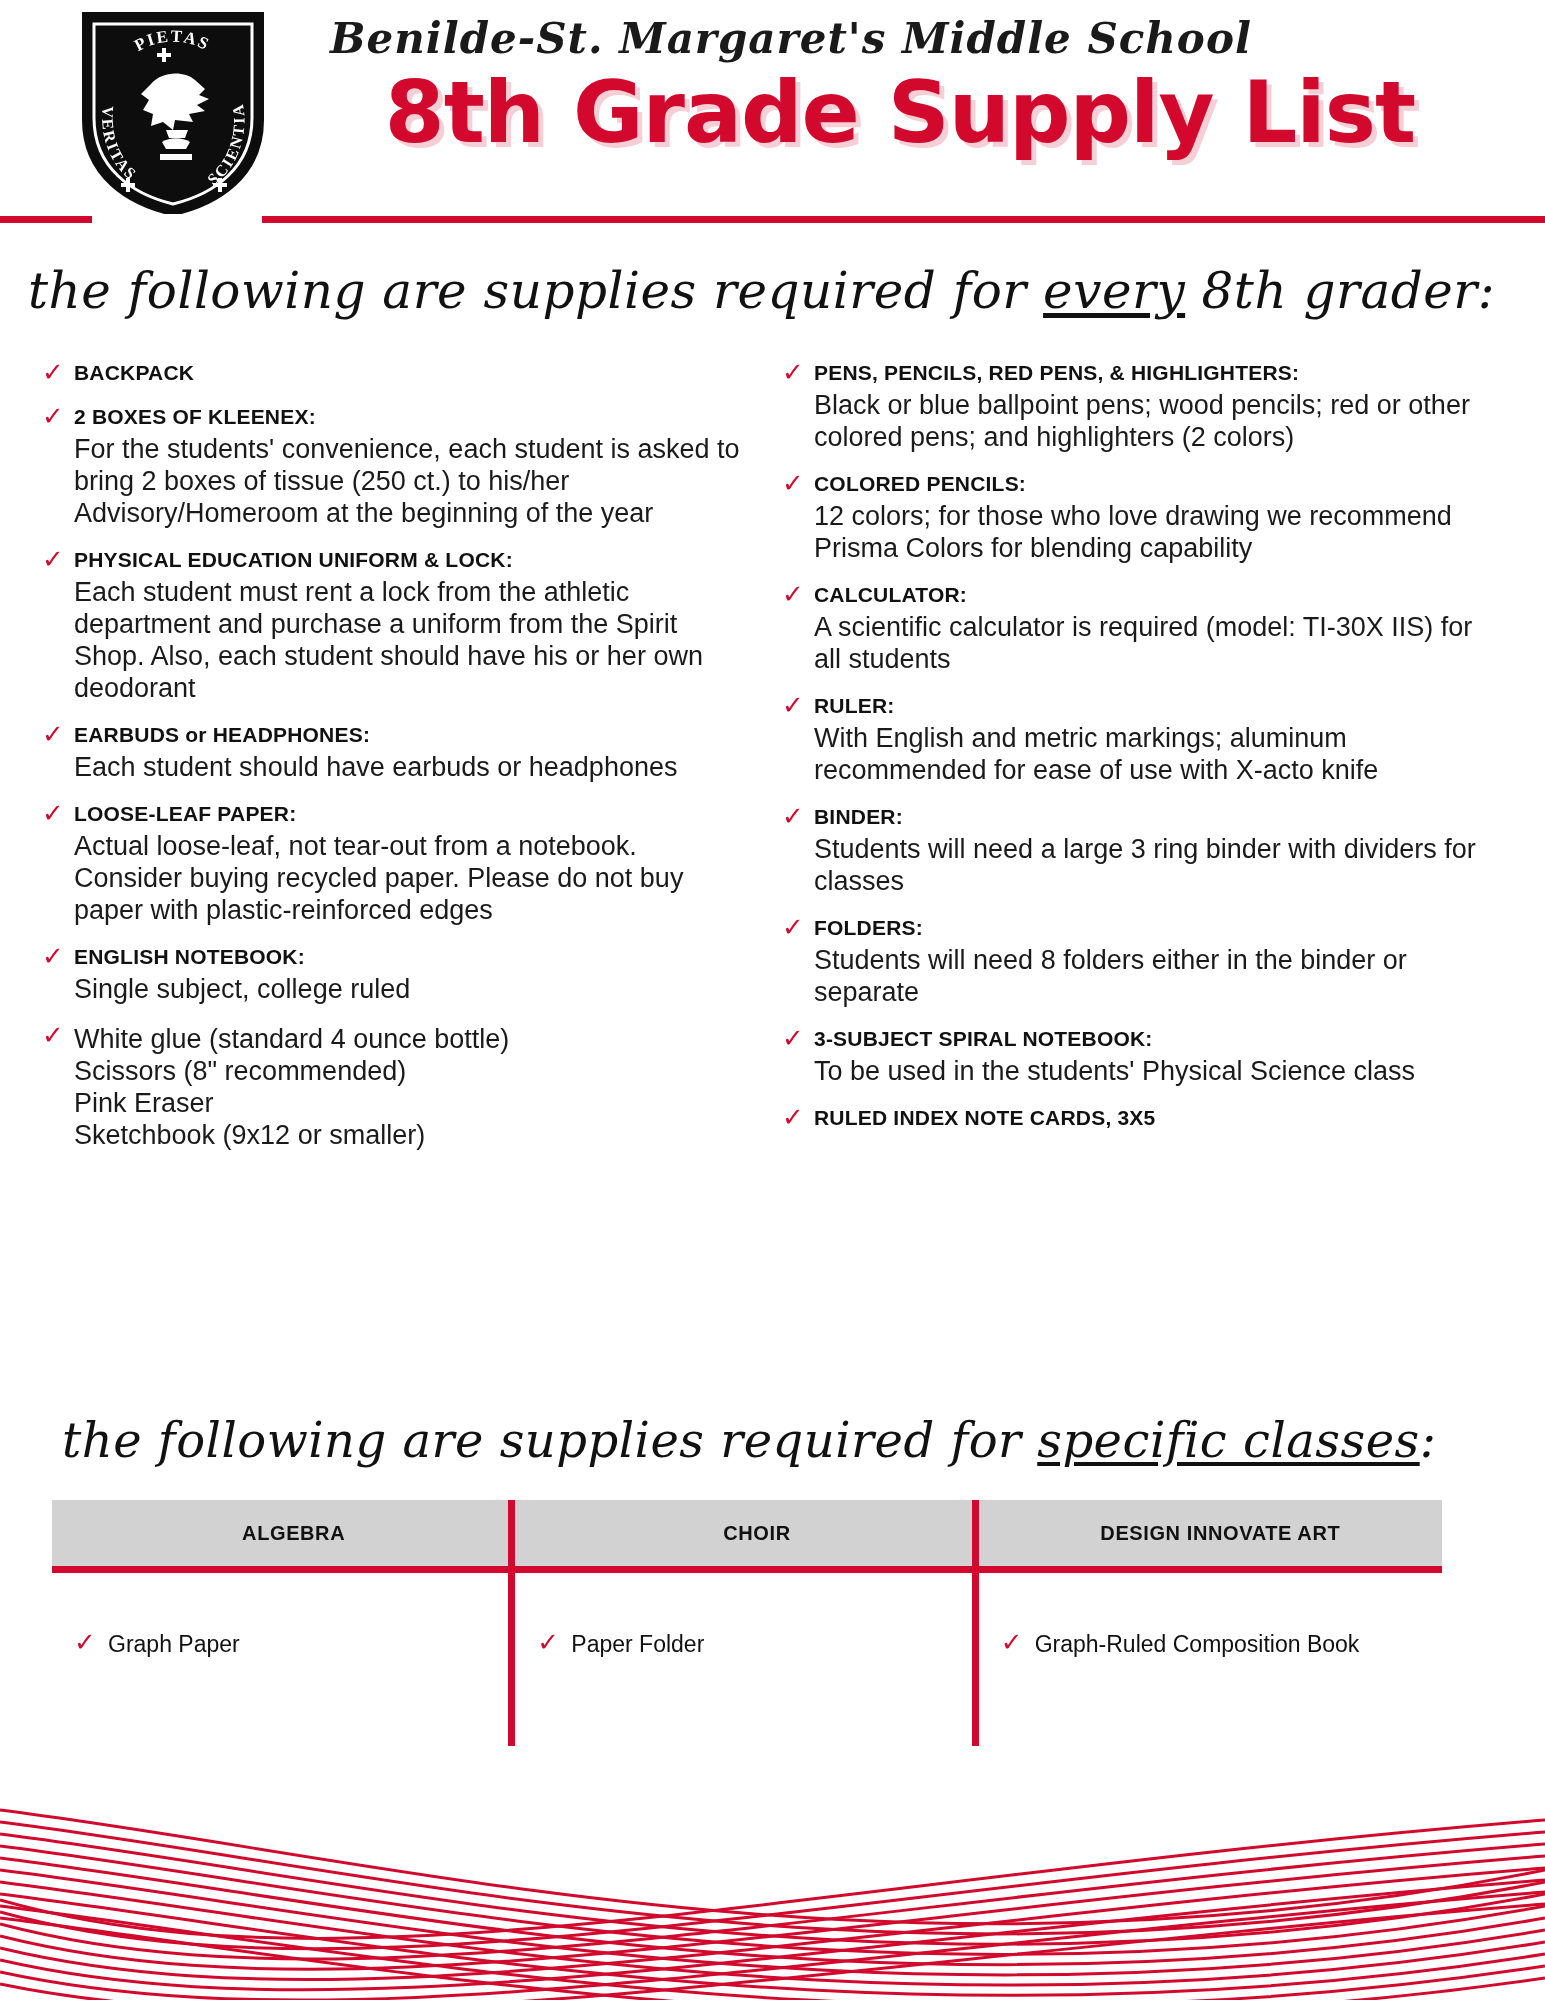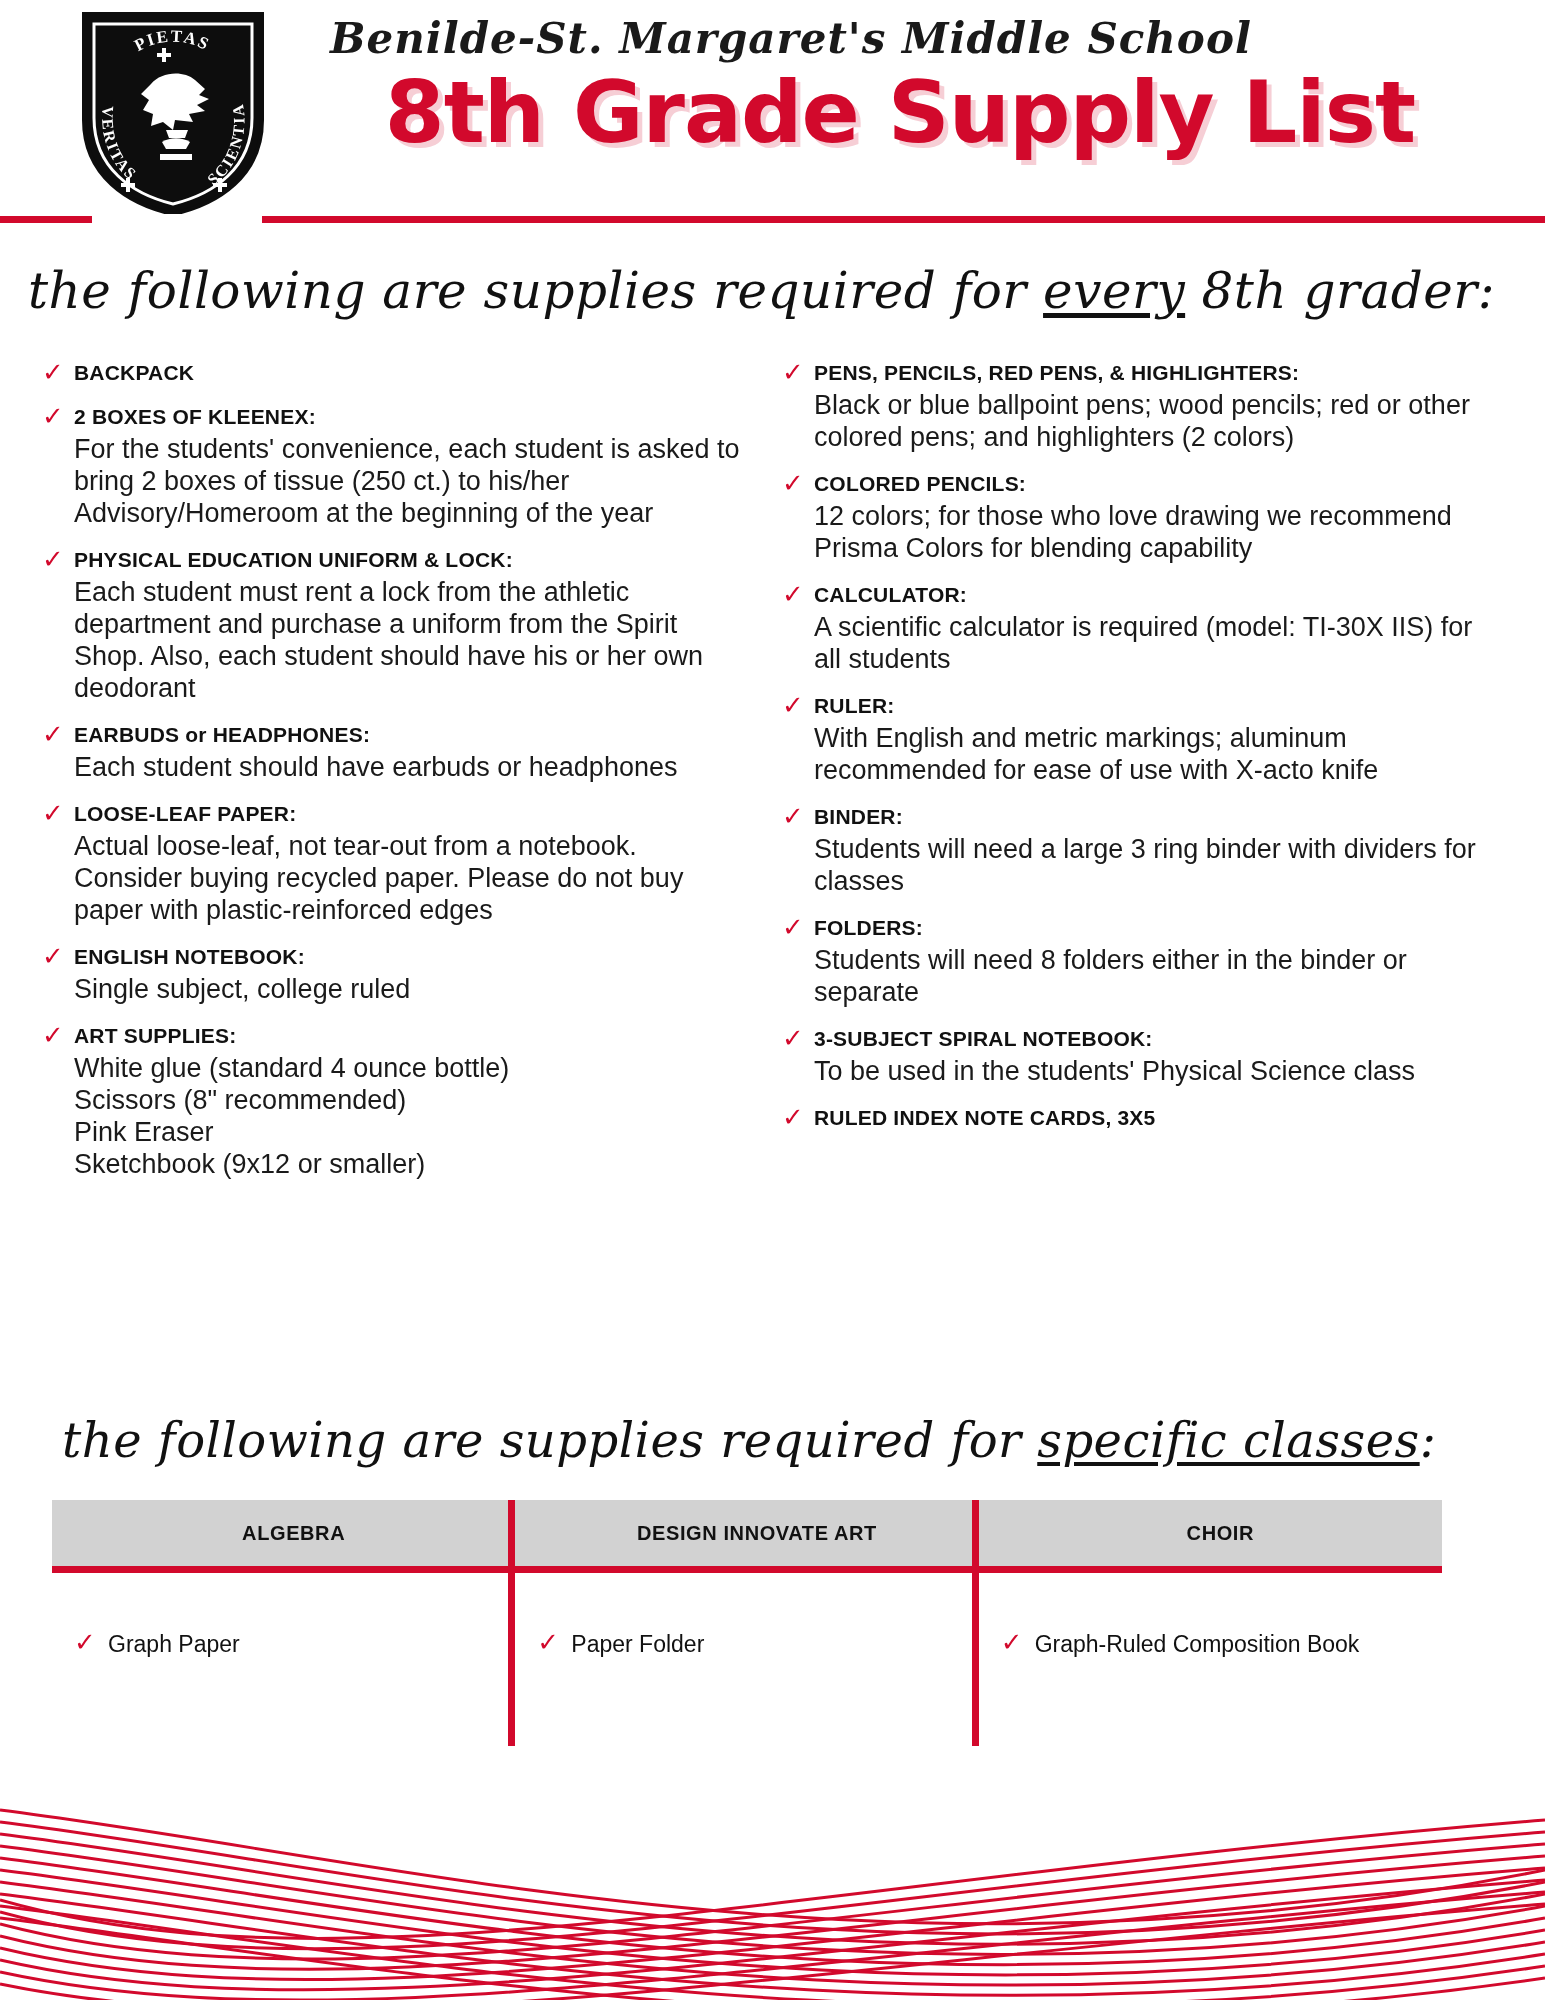--- a/index.html
+++ b/index.html
@@ -307,21 +307,20 @@
       </div>
 
       <div class="item">
         <span class="check">✓</span>
         <div class="item-title">ENGLISH NOTEBOOK:</div>
         <div class="item-desc">Single subject, college ruled</div>
       </div>
 
       <div class="item">
         <span class="check">✓</span>
-        <div class="item-title">ART SUPPLIES:</div>
         <div class="item-desc">White glue (standard 4 ounce bottle)
 Scissors (8" recommended)
 Pink Eraser
 Sketchbook (9x12 or smaller)</div>
       </div>
 
     </div>
 
     <div class="col-right">
 
@@ -375,22 +374,22 @@
     </div>
   </div>
 
   <div class="script-heading" id="heading-specific">
     <span>the following are supplies required for </span><span class="u">specific classes</span><span>:</span>
   </div>
 
   <div class="class-table">
     <div class="table-head">
       <div class="th">ALGEBRA</div>
+      <div class="th">CHOIR</div>
       <div class="th">DESIGN INNOVATE ART</div>
-      <div class="th">CHOIR</div>
     </div>
     <div class="table-head-rule"></div>
     <div class="table-body">
       <div class="vline v1"></div>
       <div class="vline v2"></div>
       <div class="td">
         <span class="check">✓</span>
         <span class="cell-text">Graph Paper</span>
       </div>
       <div class="td">

